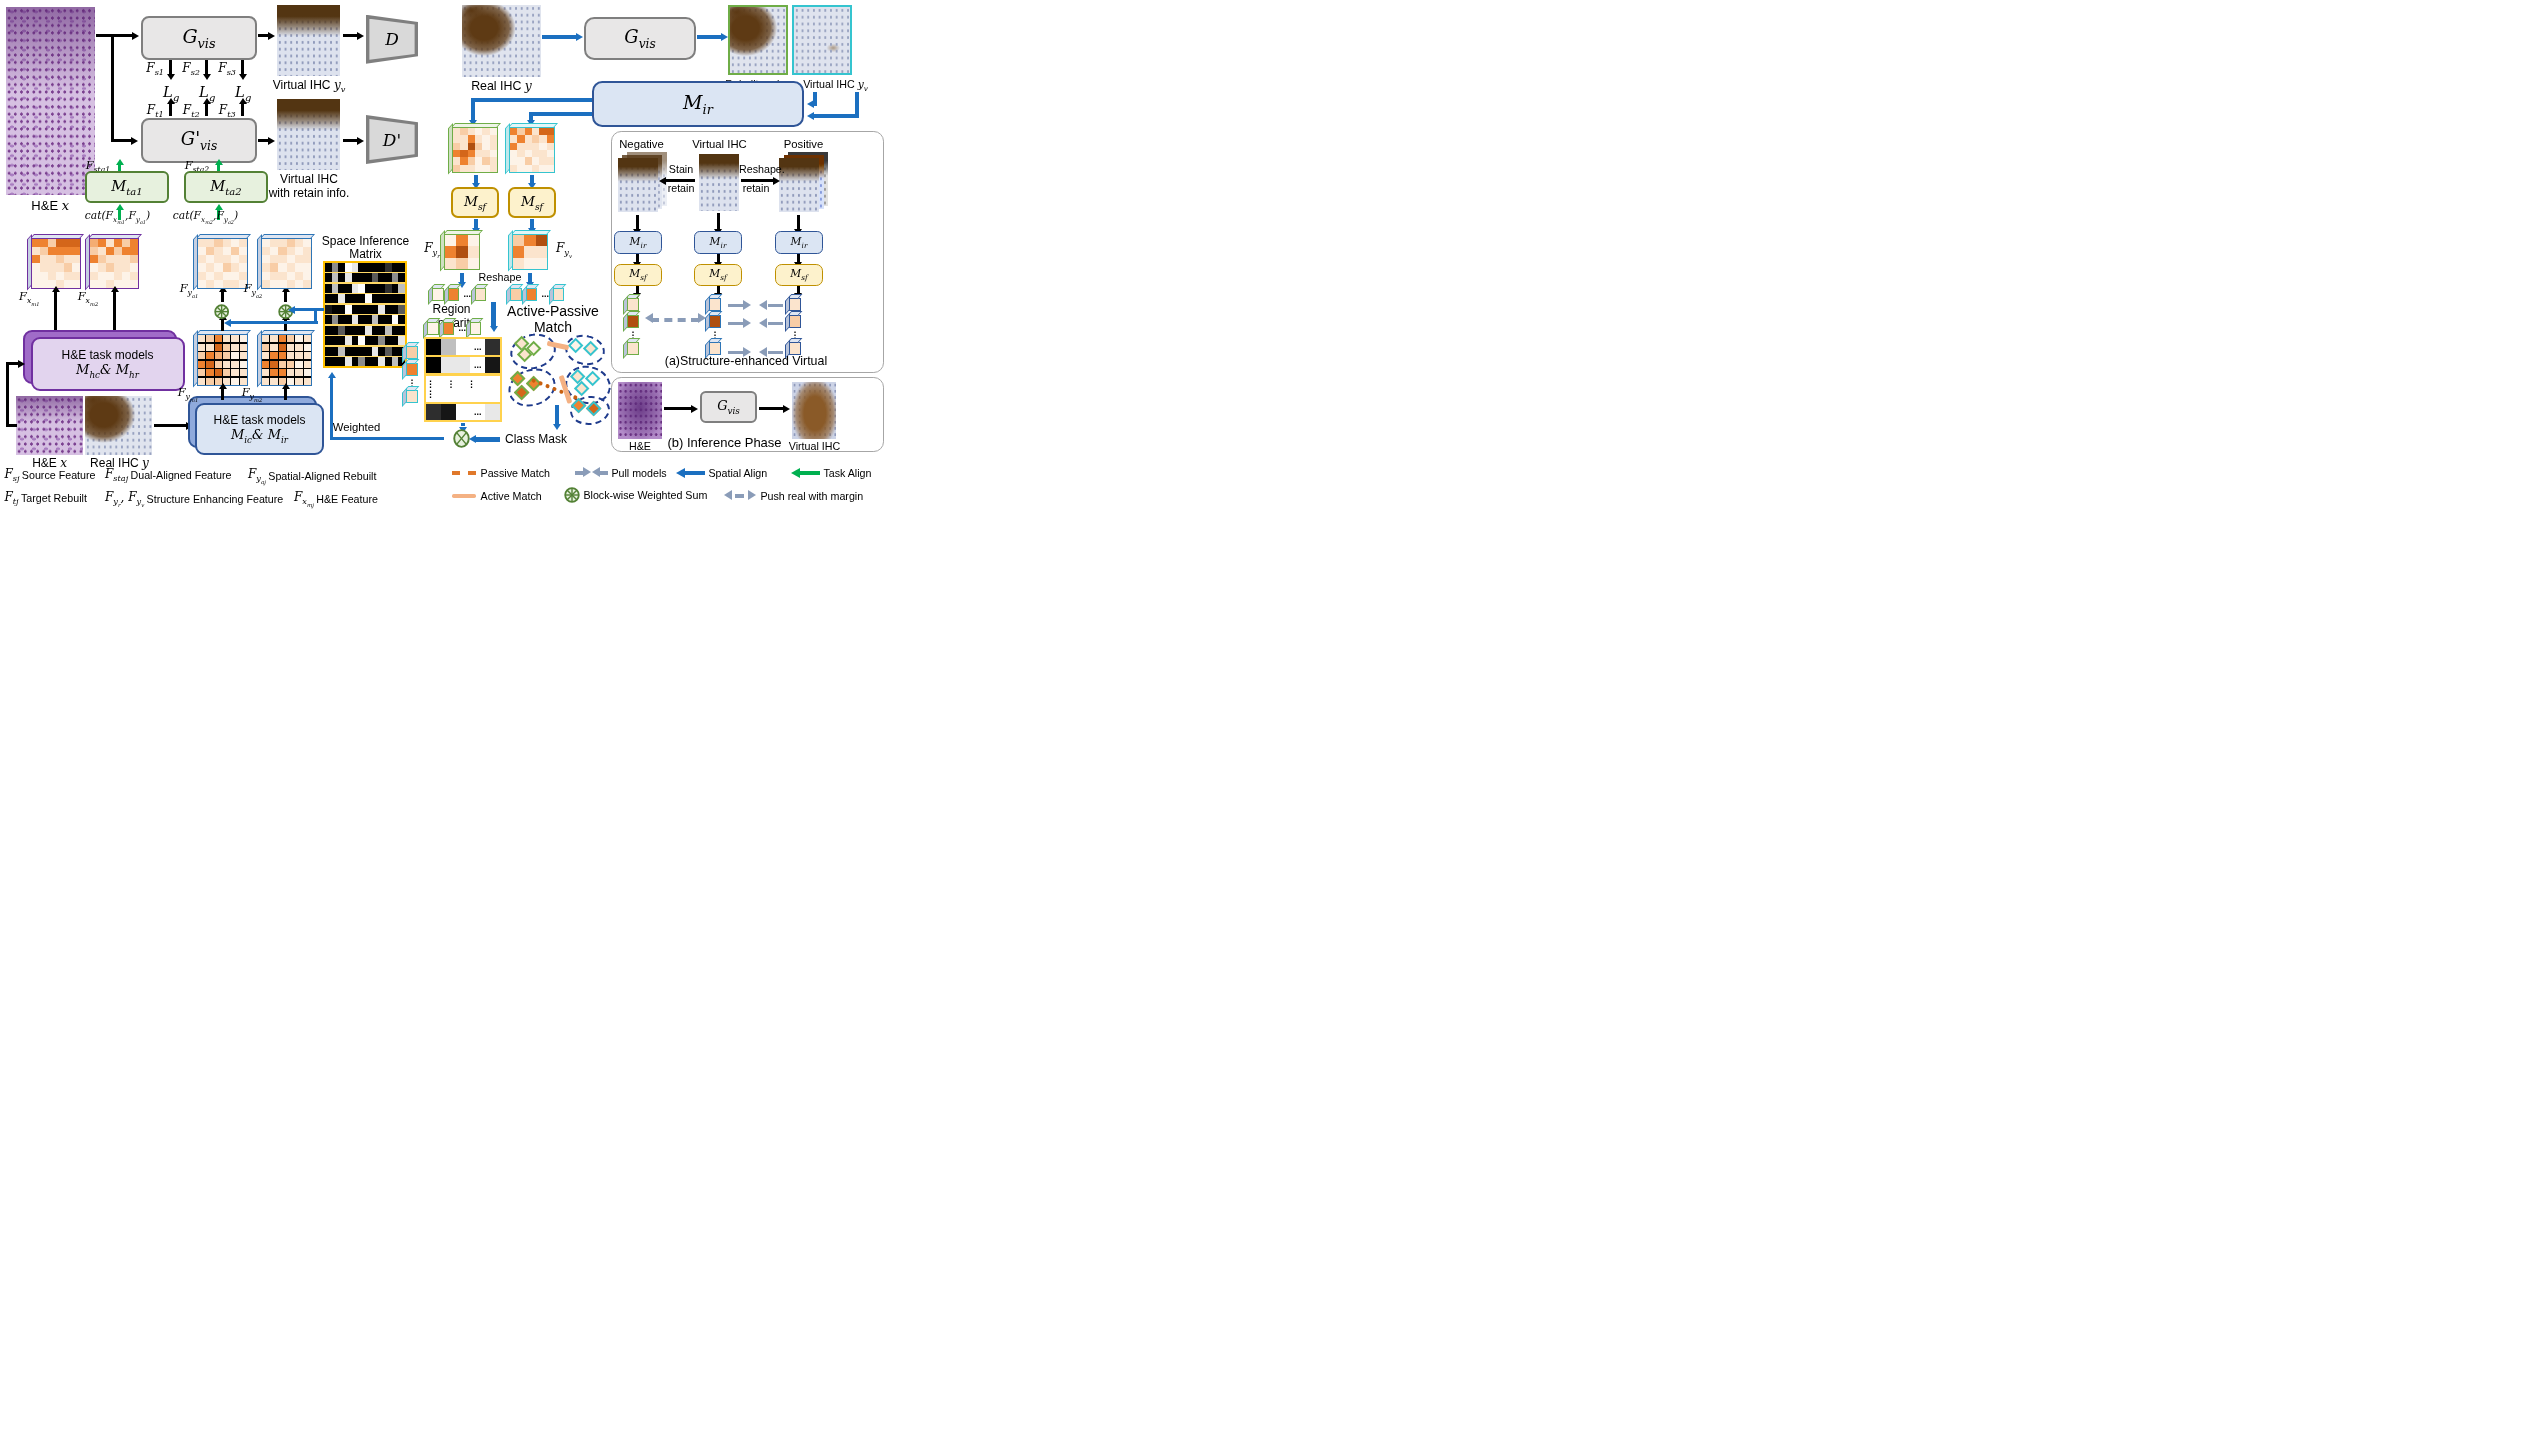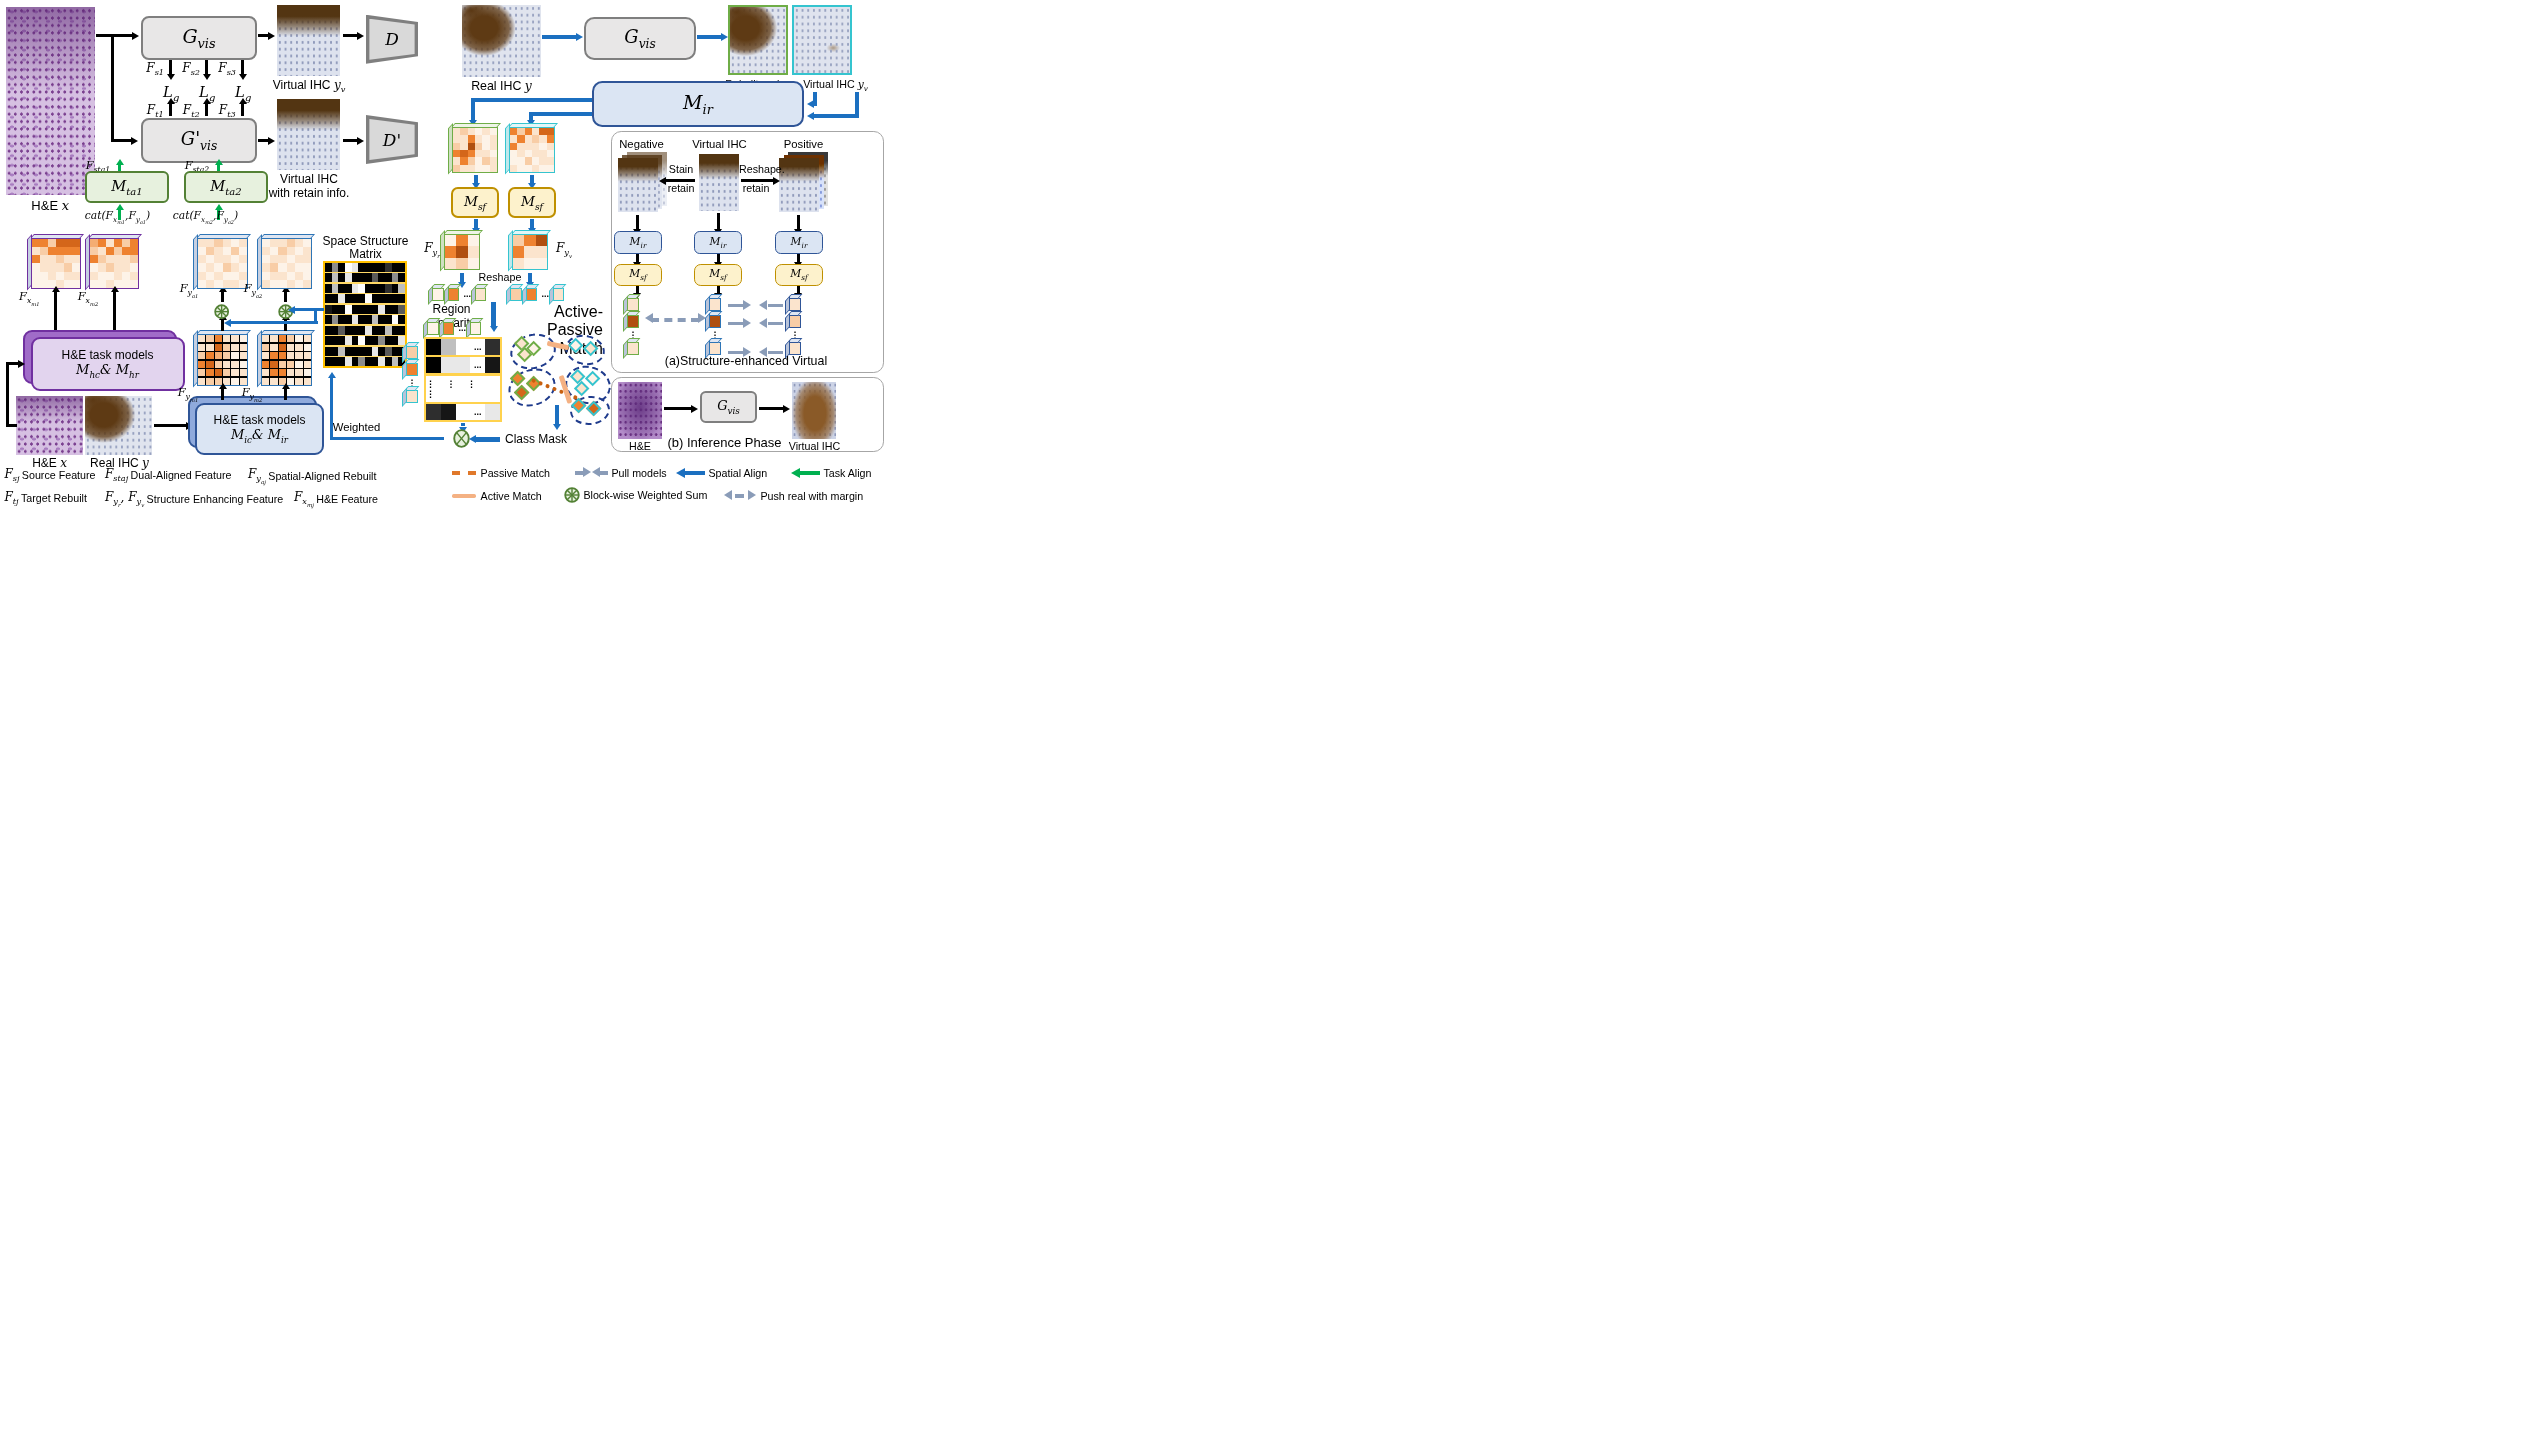--- a/index.html
+++ b/index.html
@@ -482,21 +482,21 @@
         <div style="background: rgb(253, 243, 232);"></div>
         <div style="background: rgb(251, 228, 205);"></div>
         <div style="background: rgb(253, 243, 232);"></div>
         <div style="background: rgb(251, 228, 205);"></div>
       </div>
     </div>
   <div class="lbl mathl" style="left:171px;top:282px;width:36px;font-size:11.3px;">F<sub>y<sub>a1</sub></sub></div>
   <div class="lbl mathl" style="left:235px;top:282px;width:36px;font-size:11.3px;">F<sub>y<sub>a2</sub></sub></div>
 
   <div class="lbl" style="left:312px;top:235px;width:107px;font-size:12px;line-height:1.1;">
-      <div>Space Structure</div>
+      <div>Space Inference</div>
       <div>Matrix</div>
     </div>
   <div class="grid g-sam" style="left: 323px; top: 261px; width: 84px; height: 107px; grid-template-columns: repeat(12, 1fr);">
       <div style="background: rgb(0, 0, 0);"></div>
       <div style="background: rgb(140, 140, 140);"></div>
       <div style="background: rgb(0, 0, 0);"></div>
       <div style="background: rgb(255, 255, 255);"></div>
       <div style="background: rgb(232, 232, 232);"></div>
       <div style="background: rgb(0, 0, 0);"></div>
       <div style="background: rgb(0, 0, 0);"></div>
@@ -793,21 +793,21 @@
       <span class="cube" style="background: rgb(248, 205, 166);"></span>
       <span class="cube" style="background: rgb(238, 130, 48);"></span>
       <span class="dots">...</span>
       <span class="cube" style="background: rgb(251, 228, 205);"></span>
     </div>
 
   <div class="lbl" style="left:416px;top:303px;width:71px;font-size:12px;line-height:1.15;">
       <div>Region</div>
       <div>Similarity</div>
     </div>
-  <div class="lbl" style="left:503px;top:303px;width:100px;font-size:16px;line-height:1.15;text-align:right;">
+  <div class="lbl" style="left:503px;top:303px;width:100px;font-size:14px;line-height:1.15;">
       <div>Active-Passive</div>
       <div>Match</div>
     </div>
   <div class="av cb d" style="left:491px;top:302px;height:24px;width:5.1px;"></div>
 
   <div class="cubes" style="--e:#6fad47;left:425px;top:320px;">
       <span class="cube" style="background: rgb(253, 243, 232);"></span>
       <span class="cube" style="background: rgb(238, 130, 48);"></span>
       <span class="dots">...</span>
       <span class="cube" style="background: rgb(253, 243, 232);"></span>

